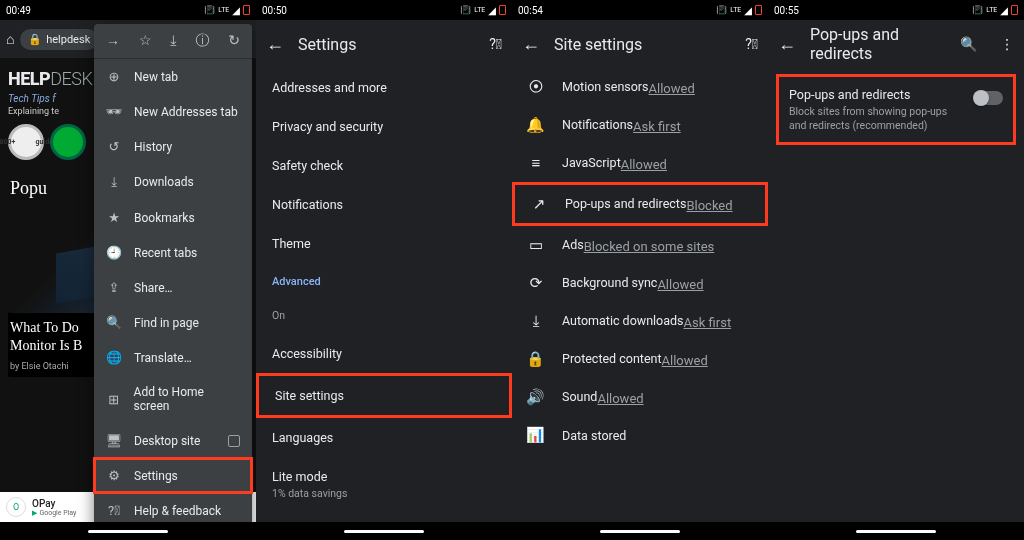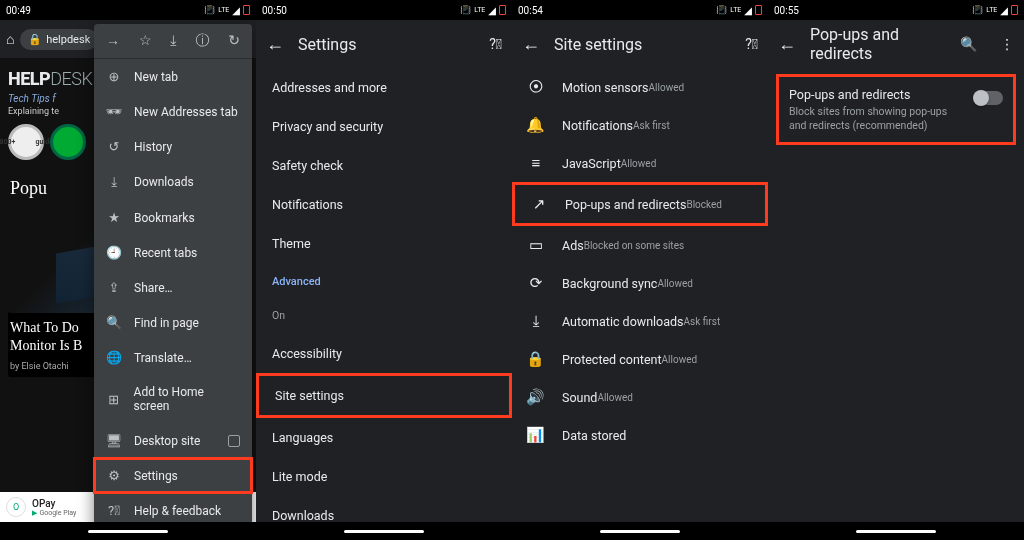--- a/index.html
+++ b/index.html
@@ -55,21 +55,21 @@
   .appbar .title { font-size: 16px; flex: 1; }
   .appbar .act { font-size: 14px; color: #e8eaed; margin-left: 8px; }
   .slist { }
   .sitem { padding: 12px 16px; font-size: 12.5px; color: #e8eaed; }
   .sitem .sub { font-size: 10.5px; color: #9aa0a6; margin-top: 3px; }
   .sect { padding: 12px 16px 6px; font-size: 11px; color: #8ab4f8; font-weight: 500; }
   .siterow { display: flex; align-items: center; padding: 10px 14px; gap: 16px; }
   .siterow .ico { width: 20px; display: flex; justify-content: center; color: #e8eaed; font-size: 15px; }
   .siterow .txtcol { display: flex; }
   .siterow .lbl { font-size: 12.5px; color: #e8eaed; }
-  .siterow .sub { font-size: 10px; color: #9aa0a6; margin-top: 2px; }
+  .siterow .sub { font-size: 13px; color: #9aa0a6; margin-top: 2px; text-decoration: underline; }
   .hl-red-row { border: 3px solid #ff3b1f; }
 
   
   .togglecard { margin: 6px 8px; padding: 10px 10px; display: flex; gap: 10px; align-items: flex-start; }
   .togglecard .body { flex: 1; }
   .togglecard .h { font-size: 12.5px; color: #e8eaed; }
   .togglecard .d { font-size: 10.5px; color: #9aa0a6; margin-top: 3px; line-height: 1.3; }
   .toggle { width: 28px; height: 14px; background: #5f6368; border-radius: 8px; position: relative; margin-top: 4px; flex: none; }
   .toggle::after { content: ""; position: absolute; width: 16px; height: 16px; background: #bdc1c6; border-radius: 50%; top: -1px; left: -2px; box-shadow: 0 1px 2px rgba(0,0,0,0.4); }
 </style>
@@ -237,20 +237,21 @@
         <div>Accessibility</div>
       </div>
       <div class="sitem hl-red-row">
         <div>Site settings</div>
       </div>
       <div class="sitem">
         <div>Languages</div>
       </div>
       <div class="sitem">
         <div>Lite mode</div>
+        <div class="sub">1% data savings</div>
       </div>
       <div class="sitem">
         <div>Downloads</div>
       </div>
     </div>
   <div class="navbar">
       <div class="navpill"></div>
     </div>
 </div>
 

